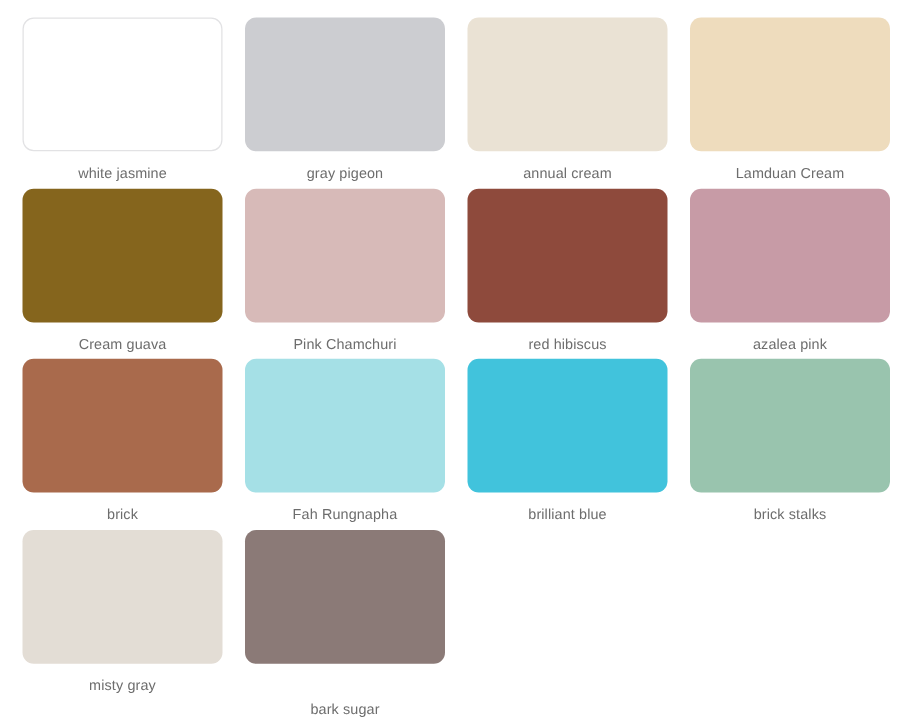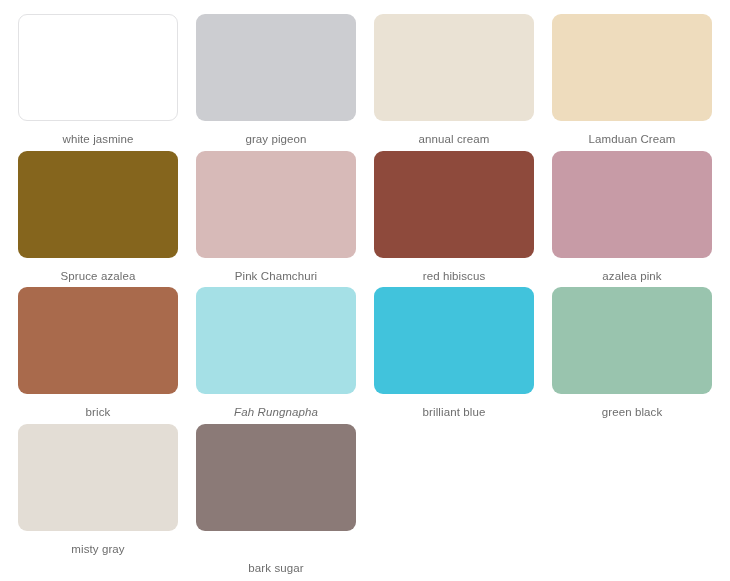--- a/index.html
+++ b/index.html
@@ -69,49 +69,49 @@
     <div class="swatch-cell">
       <div class="swatch-chip" style="background: rgb(234, 226, 212);"></div>
       <div class="swatch-label" style="color: rgb(109, 109, 109);">annual cream</div>
     </div>
     <div class="swatch-cell">
       <div class="swatch-chip" style="background: rgb(238, 220, 189);"></div>
       <div class="swatch-label" style="color: rgb(109, 109, 109);">Lamduan Cream</div>
     </div>
     <div class="swatch-cell">
       <div class="swatch-chip" style="background: rgb(133, 101, 29);"></div>
-      <div class="swatch-label" style="color: rgb(109, 109, 109);">Spruce azalea</div>
+      <div class="swatch-label" style="color: rgb(109, 109, 109);">Cream guava</div>
     </div>
     <div class="swatch-cell">
       <div class="swatch-chip" style="background: rgb(215, 186, 184);"></div>
       <div class="swatch-label" style="color: rgb(109, 109, 109);">Pink Chamchuri</div>
     </div>
     <div class="swatch-cell">
       <div class="swatch-chip" style="background: rgb(142, 74, 60);"></div>
       <div class="swatch-label" style="color: rgb(109, 109, 109);">red hibiscus</div>
     </div>
     <div class="swatch-cell">
       <div class="swatch-chip" style="background: rgb(199, 155, 166);"></div>
       <div class="swatch-label" style="color: rgb(109, 109, 109);">azalea pink</div>
     </div>
     <div class="swatch-cell">
       <div class="swatch-chip" style="background: rgb(169, 106, 76);"></div>
       <div class="swatch-label" style="color: rgb(109, 109, 109);">brick</div>
     </div>
     <div class="swatch-cell">
       <div class="swatch-chip" style="background: rgb(165, 224, 230);"></div>
-      <div class="swatch-label" style="color: rgb(109, 109, 109); font-style: italic;">Fah Rungnapha</div>
+      <div class="swatch-label" style="color: rgb(109, 109, 109);">Fah Rungnapha</div>
     </div>
     <div class="swatch-cell">
       <div class="swatch-chip" style="background: rgb(65, 195, 220);"></div>
       <div class="swatch-label" style="color: rgb(109, 109, 109);">brilliant blue</div>
     </div>
     <div class="swatch-cell">
       <div class="swatch-chip" style="background: rgb(153, 196, 174);"></div>
-      <div class="swatch-label" style="color: rgb(109, 109, 109);">green black</div>
+      <div class="swatch-label" style="color: rgb(109, 109, 109);">brick stalks</div>
     </div>
     <div class="swatch-cell">
       <div class="swatch-chip" style="background: rgb(227, 221, 213);"></div>
       <div class="swatch-label" style="color: rgb(109, 109, 109);">misty gray</div>
     </div>
     <div class="swatch-cell">
       <div class="swatch-chip" style="background: rgb(139, 122, 119);"></div>
       <div class="swatch-label" style="color: rgb(109, 109, 109); margin-top: 30px;">bark sugar</div>
     </div>
   </div>

